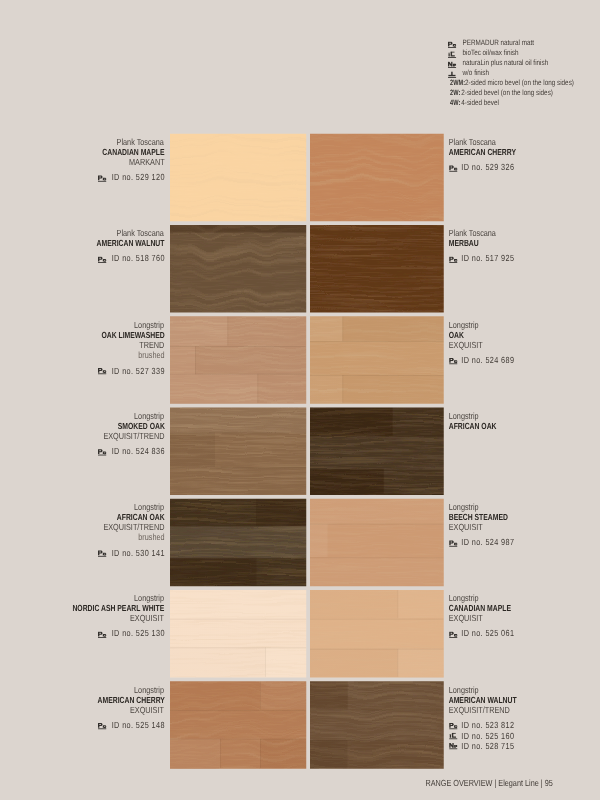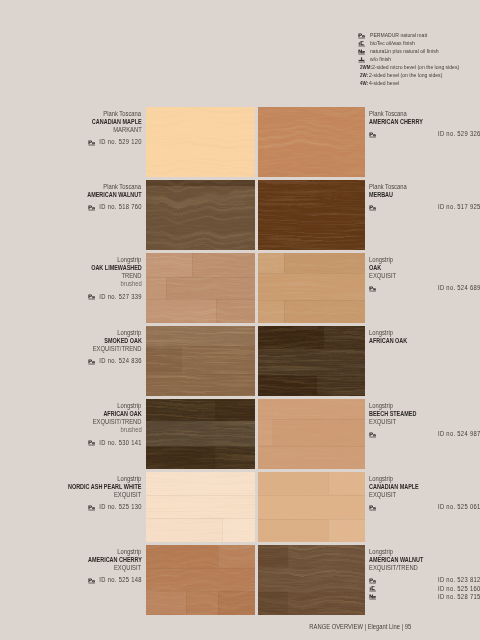--- a/index.html
+++ b/index.html
@@ -19,52 +19,52 @@
   .legend-row{position:relative;height:8.0px;white-space:nowrap;}
   .legend-row .sym{position:absolute;left:0.8px;top:1.3px;}
   .legend-code{position:absolute;left:3.2px;top:0;font-weight:bold;font-size:6.2px;line-height:8.6px;
       transform:scaleX(0.72);transform-origin:left center;letter-spacing:0.1px;color:#33302d;}
   .legend-txt{position:absolute;top:0;left:13.4px;font-size:6.2px;line-height:8.6px;
       transform:scaleX(0.82);transform-origin:left center;color:#413b36;}
   .legend-row.code .legend-txt{left:15.4px;}
   .legend-row.code2 .legend-txt{left:12.2px;}
 
   
-  .grid{position:absolute;left:10px;top:107px;width:408px;}
+  .grid{position:absolute;left:0;top:107px;width:408px;}
   .row{position:relative;height:73px;}
   .swatch{position:absolute;top:0;height:69.5px;overflow:hidden;}
   .swatch.a{left:136px;width:109px;}
   .swatch.b{left:248px;width:107px;}
   .swatch > svg{position:absolute;left:-16px;top:-16px;display:block;}
   .swatch > .planks{position:absolute;left:0;top:0;right:0;bottom:0;}
   .swatch > .seams{position:absolute;left:0;top:0;right:0;bottom:0;}
   #woodfx{position:absolute;width:0;height:0;overflow:hidden;}
 
   .cap{position:absolute;font-size:7.1px;line-height:8.1px;}
   .cap.left{left:0;width:131.5px;text-align:right;top:2.6px;}
   .cap.right{left:359px;width:121px;text-align:left;top:2.6px;}
   .cap .series,.cap .grade,.cap .note{color:#4b4540;}
   .cap .series  span,.cap .grade span,.cap .note span{display:inline-block;transform:scaleX(0.82);}
   .cap .name{font-weight:bold;color:#2b2723;}
   .cap .name span{display:inline-block;transform:scaleX(0.77);}
   .cap .note{color:#6d645d;}
   .cap.left .series span,.cap.left .grade span,.cap.left .note span,.cap.left .name span{transform-origin:right center;}
   .cap.right .series span,.cap.right .grade span,.cap.right .note span,.cap.right .name span{transform-origin:left center;}
-  .ids{margin-top:4.6px;text-align:right;}
+  .ids{margin-top:4.6px;}
   .idline{position:relative;height:8.1px;line-height:8.1px;white-space:nowrap;}
   .idtxt{display:inline-block;transform:scaleX(0.82);letter-spacing:0.38px;color:#413b36;}
   .cap.left .idtxt{transform-origin:right center;}
   .cap.right .idtxt{transform-origin:left center;}
   .idline .sym{position:absolute;top:1.5px;}
   .cap.right .idline .sym{left:0;}
   .cap.right .idline .idtxt{margin-left:9.6px;}
   .cap.left .idline .sym{right:46px;}
 
   
-  .footer{position:absolute;left:0;top:623px;width:411px;text-align:right;font-size:7.1px;line-height:9px;color:#443e39;}
+  .footer{position:absolute;left:0;top:623px;width:442px;text-align:right;font-size:7.1px;line-height:9px;color:#443e39;}
   .footer span{display:inline-block;transform:scaleX(0.82);transform-origin:right center;}
   
 .pk-american-walnut-plank{background-image:linear-gradient(rgba(48,26,8,0.340),rgba(48,26,8,0.340));background-size:109.0px 6.1px;background-position:0.0px 0.0px;background-repeat:no-repeat;}
 .pk-oak-limewashed{background-image:linear-gradient(rgba(255,247,235,0.050),rgba(255,247,235,0.050)),linear-gradient(rgba(48,26,8,0.020),rgba(48,26,8,0.020)),linear-gradient(rgba(255,247,235,0.030),rgba(255,247,235,0.030)),linear-gradient(rgba(48,26,8,0.030),rgba(48,26,8,0.030)),linear-gradient(rgba(255,247,235,0.040),rgba(255,247,235,0.040)),linear-gradient(rgba(48,26,8,0.020),rgba(48,26,8,0.020));background-size:46.0px 23.5px,63.0px 23.5px,20.0px 22.5px,89.0px 22.5px,70.0px 23.5px,39.0px 23.5px;background-position:0.0px 0.0px,46.0px 0.0px,0.0px 23.5px,20.0px 23.5px,0.0px 46.0px,70.0px 46.0px;background-repeat:no-repeat;}
 .pk-oak{background-image:linear-gradient(rgba(255,247,235,0.080),rgba(255,247,235,0.080)),linear-gradient(rgba(48,26,8,0.030),rgba(48,26,8,0.030)),linear-gradient(rgba(255,247,235,0.010),rgba(255,247,235,0.010)),linear-gradient(rgba(255,247,235,0.050),rgba(255,247,235,0.050)),linear-gradient(rgba(48,26,8,0.015),rgba(48,26,8,0.015));background-size:26.0px 20.4px,81.0px 20.4px,107.0px 26.6px,26.0px 22.5px,81.0px 22.5px;background-position:0.0px 0.0px,26.0px 0.0px,0.0px 20.4px,0.0px 47.0px,26.0px 47.0px;background-repeat:no-repeat;}
 .pk-smoked-oak{background-image:linear-gradient(rgba(255,247,235,0.060),rgba(255,247,235,0.060)),linear-gradient(rgba(48,26,8,0.070),rgba(48,26,8,0.070)),linear-gradient(rgba(48,26,8,0.025),rgba(48,26,8,0.025));background-size:109.0px 20.4px,36.0px 27.6px,109.0px 21.5px;background-position:0.0px 0.0px,0.0px 20.4px,0.0px 48.0px;background-repeat:no-repeat;}
 .pk-african-oak-dark{background-image:linear-gradient(rgba(48,26,8,0.180),rgba(48,26,8,0.180)),linear-gradient(rgba(255,247,235,0.030),rgba(255,247,235,0.030)),linear-gradient(rgba(255,247,235,0.060),rgba(255,247,235,0.060)),linear-gradient(rgba(48,26,8,0.180),rgba(48,26,8,0.180)),linear-gradient(rgba(255,247,235,0.040),rgba(255,247,235,0.040));background-size:66.0px 22.5px,41.0px 22.5px,107.0px 26.6px,59.0px 20.4px,48.0px 20.4px;background-position:0.0px 0.0px,66.0px 0.0px,0.0px 22.5px,0.0px 49.1px,59.0px 49.1px;background-repeat:no-repeat;}
 .pk-african-oak-brushed{background-image:linear-gradient(rgba(48,26,8,0.020),rgba(48,26,8,0.020)),linear-gradient(rgba(48,26,8,0.260),rgba(48,26,8,0.260)),linear-gradient(rgba(255,247,235,0.110),rgba(255,247,235,0.110)),linear-gradient(rgba(48,26,8,0.240),rgba(48,26,8,0.240)),linear-gradient(rgba(48,26,8,-0.000),rgba(48,26,8,-0.000));background-size:69.0px 21.5px,40.0px 21.5px,109.0px 25.6px,69.0px 22.5px,40.0px 22.5px;background-position:0.0px 0.0px,69.0px 0.0px,0.0px 21.5px,0.0px 47.0px,69.0px 47.0px;background-repeat:no-repeat;}
 .pk-beech-steamed{background-image:linear-gradient(rgba(255,247,235,0.040),rgba(255,247,235,0.040)),linear-gradient(rgba(255,247,235,0.060),rgba(255,247,235,0.060)),linear-gradient(rgba(255,247,235,0.025),rgba(255,247,235,0.025));background-size:107.0px 20.4px,14.0px 26.6px,107.0px 22.5px;background-position:0.0px 0.0px,0.0px 20.4px,0.0px 47.0px;background-repeat:no-repeat;}
 .pk-nordic-ash-pearl-white{background-image:linear-gradient(rgba(255,247,235,0.035),rgba(255,247,235,0.035)),linear-gradient(rgba(48,26,8,0.005),rgba(48,26,8,0.005)),linear-gradient(rgba(48,26,8,0.012),rgba(48,26,8,0.012)),linear-gradient(rgba(255,247,235,0.050),rgba(255,247,235,0.050));background-size:109.0px 22.5px,109.0px 23.5px,76.0px 23.5px,33.0px 23.5px;background-position:0.0px 0.0px,0.0px 22.5px,0.0px 46.0px,76.0px 46.0px;background-repeat:no-repeat;}

